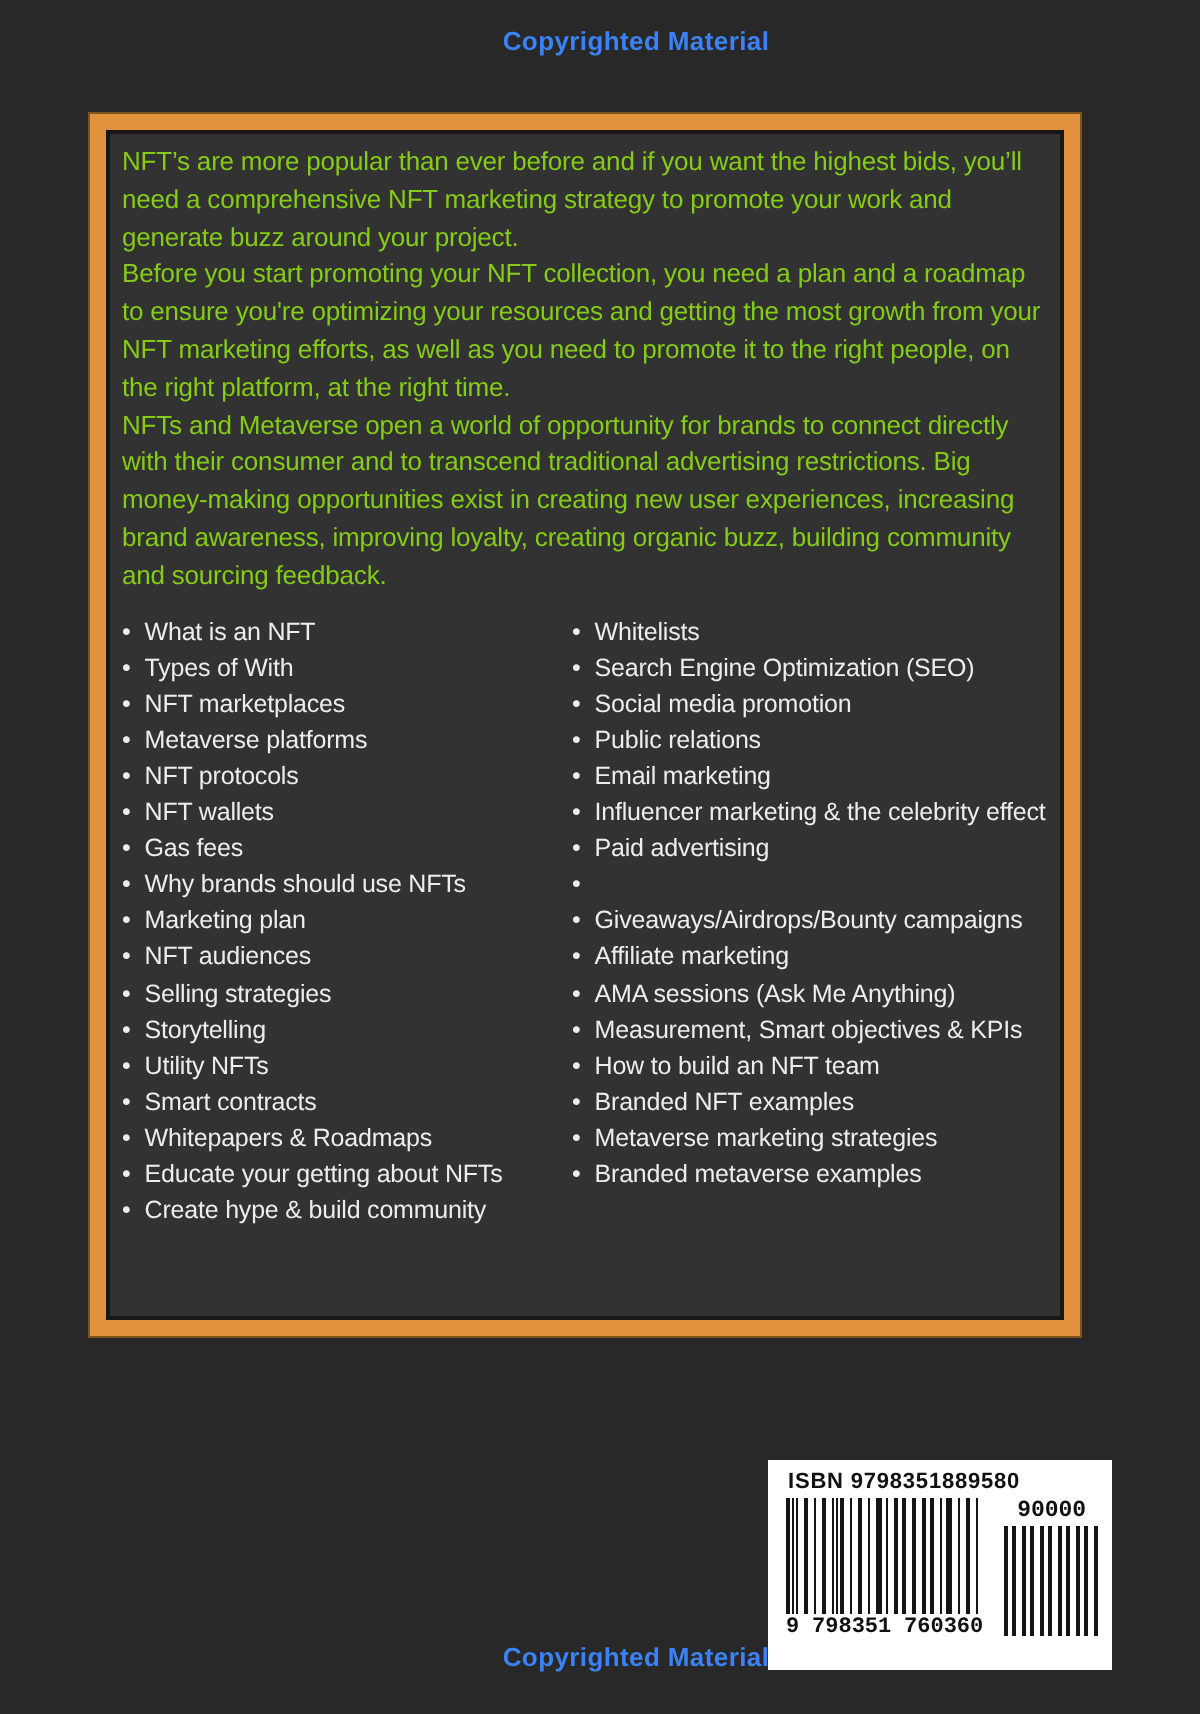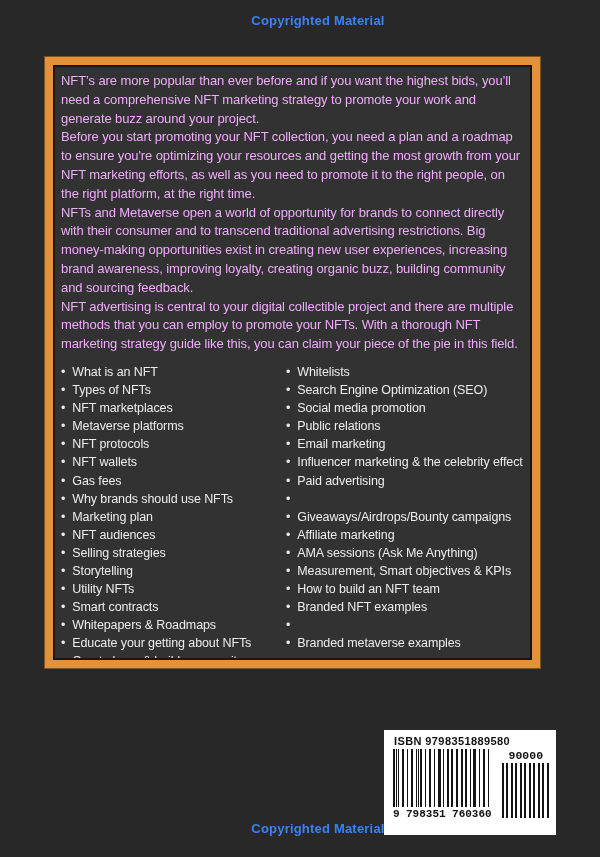--- a/index.html
+++ b/index.html
@@ -34,21 +34,21 @@
   }
   .cover-inner {
     position: absolute; inset: 0;
     border: 2px solid #171717;
     background: #323232;
     overflow: hidden;
     padding: 5px 8px 0 6px;
     box-sizing: border-box;
   }
 
-  .synopsis { color: #f0abfc; }
+  .synopsis { color: #84cc16; }
   .synopsis p {
     margin: 0;
     font-size: 13px;
     line-height: 18.8px;
     letter-spacing: -0.1px;
   }
 
   .topics {
     display: flex;
     margin-top: 9px;
@@ -141,34 +141,33 @@
   <div class="cover-inner">
 
     <div class="synopsis">
 
         <p>NFT’s are more popular than ever before and if you want the highest bids, you’ll need a comprehensive NFT marketing strategy to promote your work and generate buzz around your project.</p>
 
         <p>Before you start promoting your NFT collection, you need a plan and a roadmap to ensure you're optimizing your resources and getting the most growth from your NFT marketing efforts, as well as you need to promote it to the right people, on the right platform, at the right time.</p>
 
         <p>NFTs and Metaverse open a world of opportunity for brands to connect directly with their consumer and to transcend traditional advertising restrictions. Big money-making opportunities exist in creating new user experiences, increasing brand awareness, improving loyalty, creating organic buzz, building community and sourcing feedback.</p>
 
-        <p>NFT advertising is central to your digital collectible project and there are multiple methods that you can employ to promote your NFTs. With a thorough NFT marketing strategy guide like this, you can claim your piece of the pie in this field.</p>
       </div>
 
     <div class="topics">
       <ul class="topics-left">
 
           <li class="topic">
             <span class="dot">•</span>
             <span>What is an NFT</span>
           </li>
 
           <li class="topic">
             <span class="dot">•</span>
-            <span>Types of NFTs</span>
+            <span>Types of With</span>
           </li>
 
           <li class="topic">
             <span class="dot">•</span>
             <span>NFT marketplaces</span>
           </li>
 
           <li class="topic">
             <span class="dot">•</span>
             <span>Metaverse platforms</span>
@@ -305,20 +304,21 @@
             <span>How to build an NFT team</span>
           </li>
 
           <li class="topic">
             <span class="dot">•</span>
             <span>Branded NFT examples</span>
           </li>
 
           <li class="topic">
             <span class="dot">•</span>
+            <span>Metaverse marketing strategies</span>
           </li>
 
           <li class="topic">
             <span class="dot">•</span>
             <span>Branded metaverse examples</span>
           </li>
         </ul>
     </div>
 
   </div>

